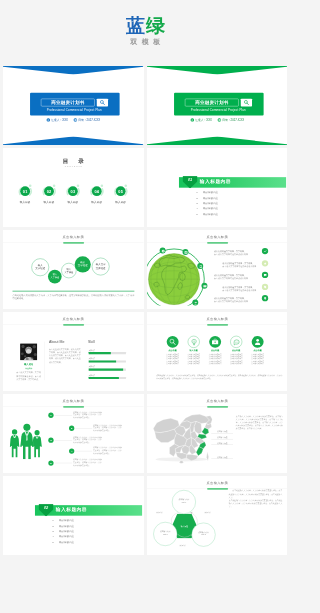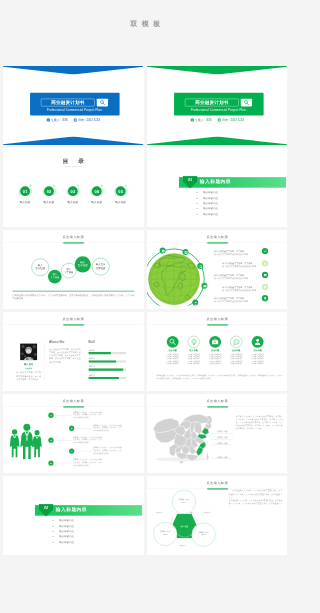--- a/index.html
+++ b/index.html
@@ -148,20 +148,21 @@
   .tri-tx{position:absolute;left:233px;top:38px;width:152px;font-size:5.2px;line-height:8.8px;
           color:#9e9e9e;text-align:justify;text-indent:10px;white-space:pre-line;}
   .tri-arc{position:absolute;left:0;top:0;z-index:3;pointer-events:none;}
 
 </style>
 </head>
 <body>
 
 <div class="page">
   <div class="logo-wrap">
+    <div class="logo-main"><span class="logo-blue">蓝</span><span class="logo-green">绿</span></div>
     <div class="logo-sub">双模板</div>
   </div>
   <div class="grid" id="grid">
 
   <div class="slide" style="left:0;top:0">
    <div class="stage">
     <div class="cv-top" style="background:#0A6FC2"></div>
     <div class="cv-bot" style="background:#0A6FC2"></div>
     <div class="cv-box" style="background:#0A6FC2">
       <div class="cv-field">商业融资计划书</div>

